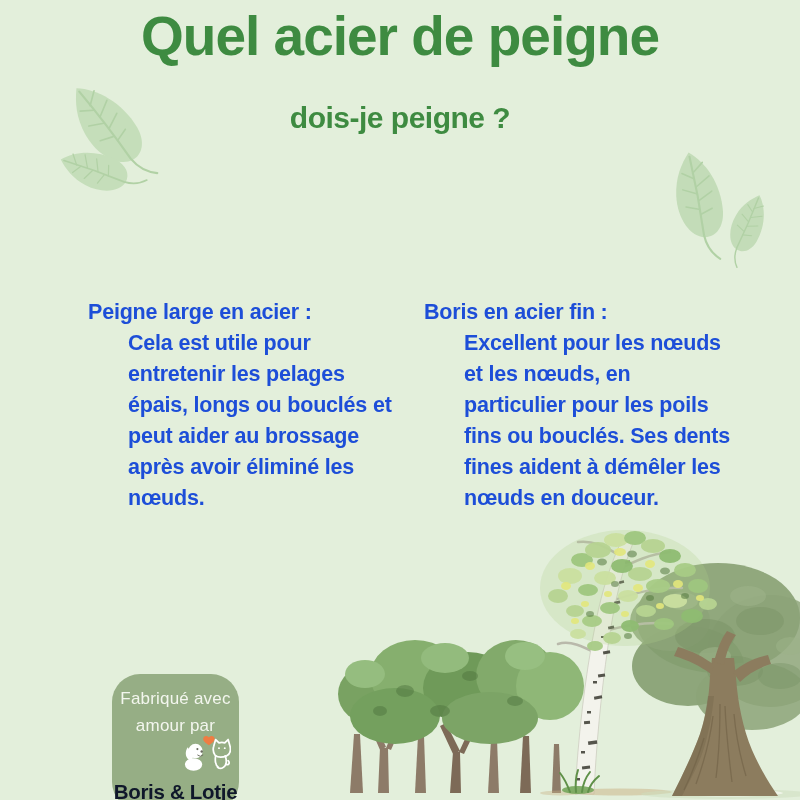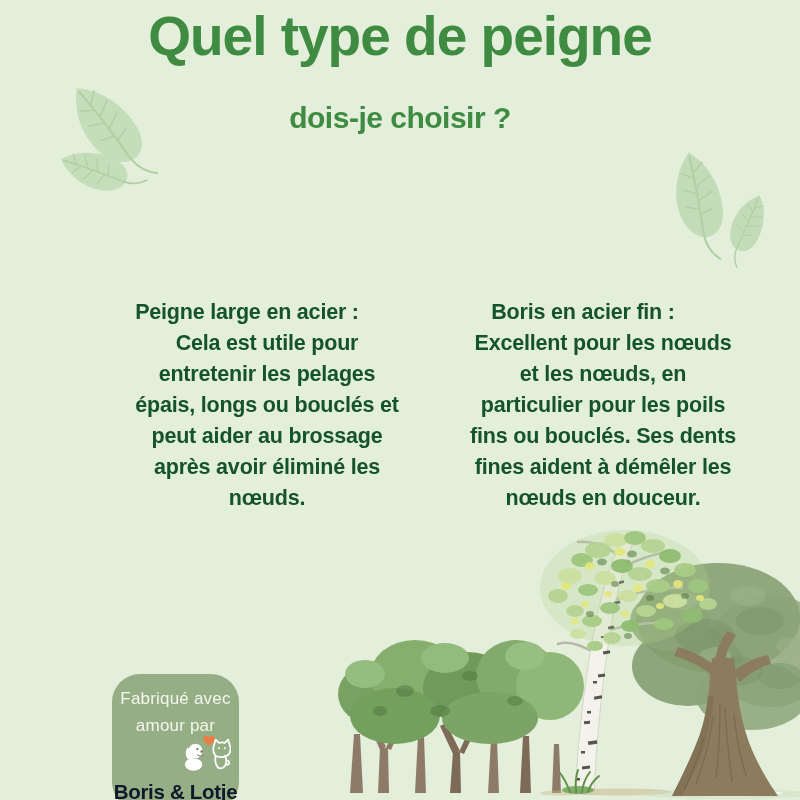--- a/index.html
+++ b/index.html
@@ -11,23 +11,22 @@
   .title{
     position:absolute;top:4px;left:0;width:100%;text-align:center;
     font-size:55px;font-weight:700;letter-spacing:-1px;color:#3e8b41;
   }
   .subtitle{
     position:absolute;top:101px;left:0;width:100%;text-align:center;
     font-size:30px;font-weight:700;letter-spacing:-0.5px;color:#3e8b41;
   }
   .col{
     position:absolute;top:297px;width:318px;
-    color:#14532d;font-size:21.5px;font-weight:700;line-height:31px;
+    color:#1d4ed8;font-size:21.5px;font-weight:700;line-height:31px;
     letter-spacing:-0.2px;
-    text-align:center;
   }
   .col-left{left:88px;}
   .col-right{left:424px;}
   .col .body{white-space:pre-line;margin-left:40px;}
   .leaf{position:absolute;}
   .leaf svg{display:block;width:100%;height:100%;}
   .forest{position:absolute;left:320px;top:526px;width:480px;height:274px;}
   .badge{
     position:absolute;left:112px;top:674px;width:127px;height:136px;
     background:#96ae85;border-radius:28px;
@@ -41,22 +40,22 @@
   .badge-brand{
     position:absolute;bottom:6px;left:0;width:100%;text-align:center;
     color:#0f172a;font-size:20.5px;font-weight:700;letter-spacing:-0.3px;
   }
 </style>
 </head>
 <body>
 
 <div class="canvas">
 
-  <div class="title">Quel type de peigne</div>
-  <div class="subtitle">dois-je choisir ?</div>
+  <div class="title">Quel acier de peigne</div>
+  <div class="subtitle">dois-je peigne ?</div>
 
   <div class="leaf" style="left:77px;top:70px;width:74px;height:126px;transform:rotate(-40deg);">
     <svg viewBox="0 0 100 170">
       <path d="M50,6 C71,25 85,60 79,99 C75,121 61,132 46,129 C26,125 13,95 19,62 C24,36 36,20 50,6 Z" fill="#c5deba"></path>
       <path d="M50,12 C50,50 48,92 45,126 C45,142 50,154 60,164" fill="none" stroke="#b1d1a5" stroke-width="3" stroke-linecap="round"></path>
       <path d="M49,36 L66,24 M50,56 L71,45 M49,76 L70,67 M47,96 L65,91 M49,44 L34,33 M48,66 L30,56 M46,88 L29,81" fill="none" stroke="#b1d1a5" stroke-width="2.2" stroke-linecap="round"></path>
     </svg>
   </div>
   <div class="leaf" style="left:75px;top:125px;width:56px;height:95px;transform:rotate(-73deg);">
     <svg viewBox="0 0 100 170">

